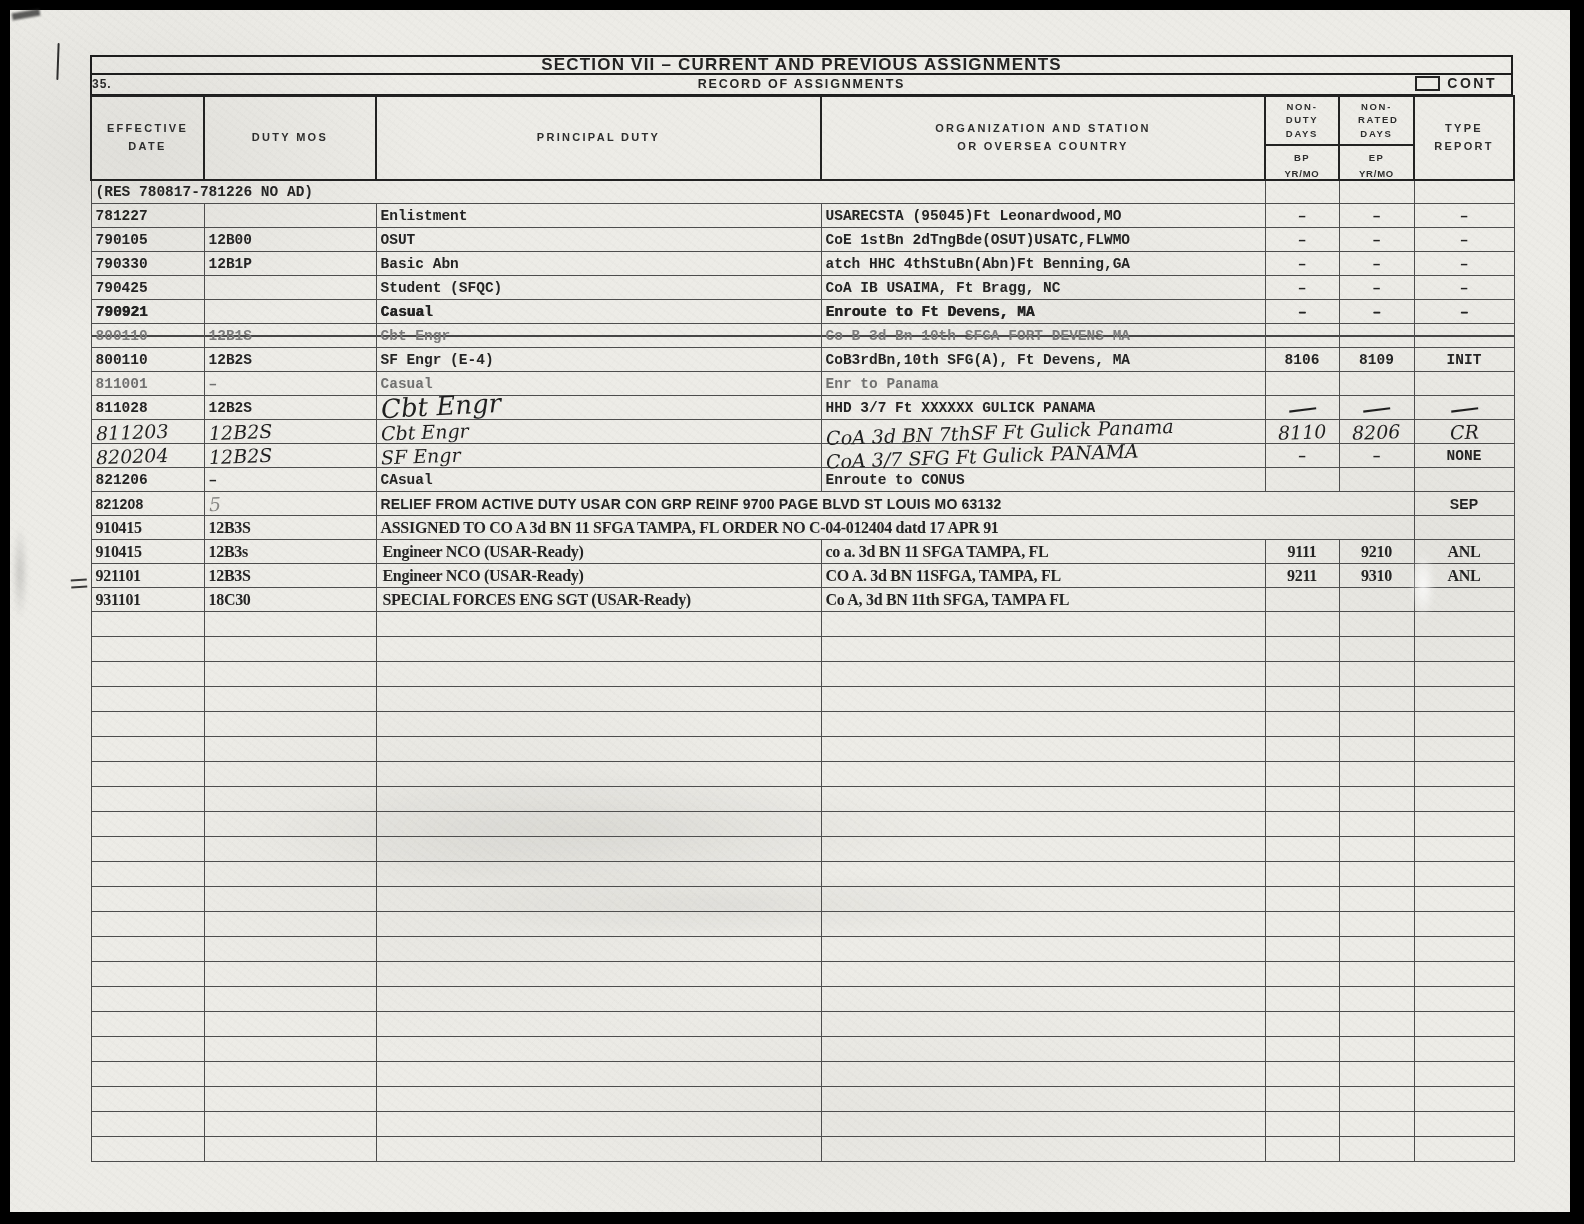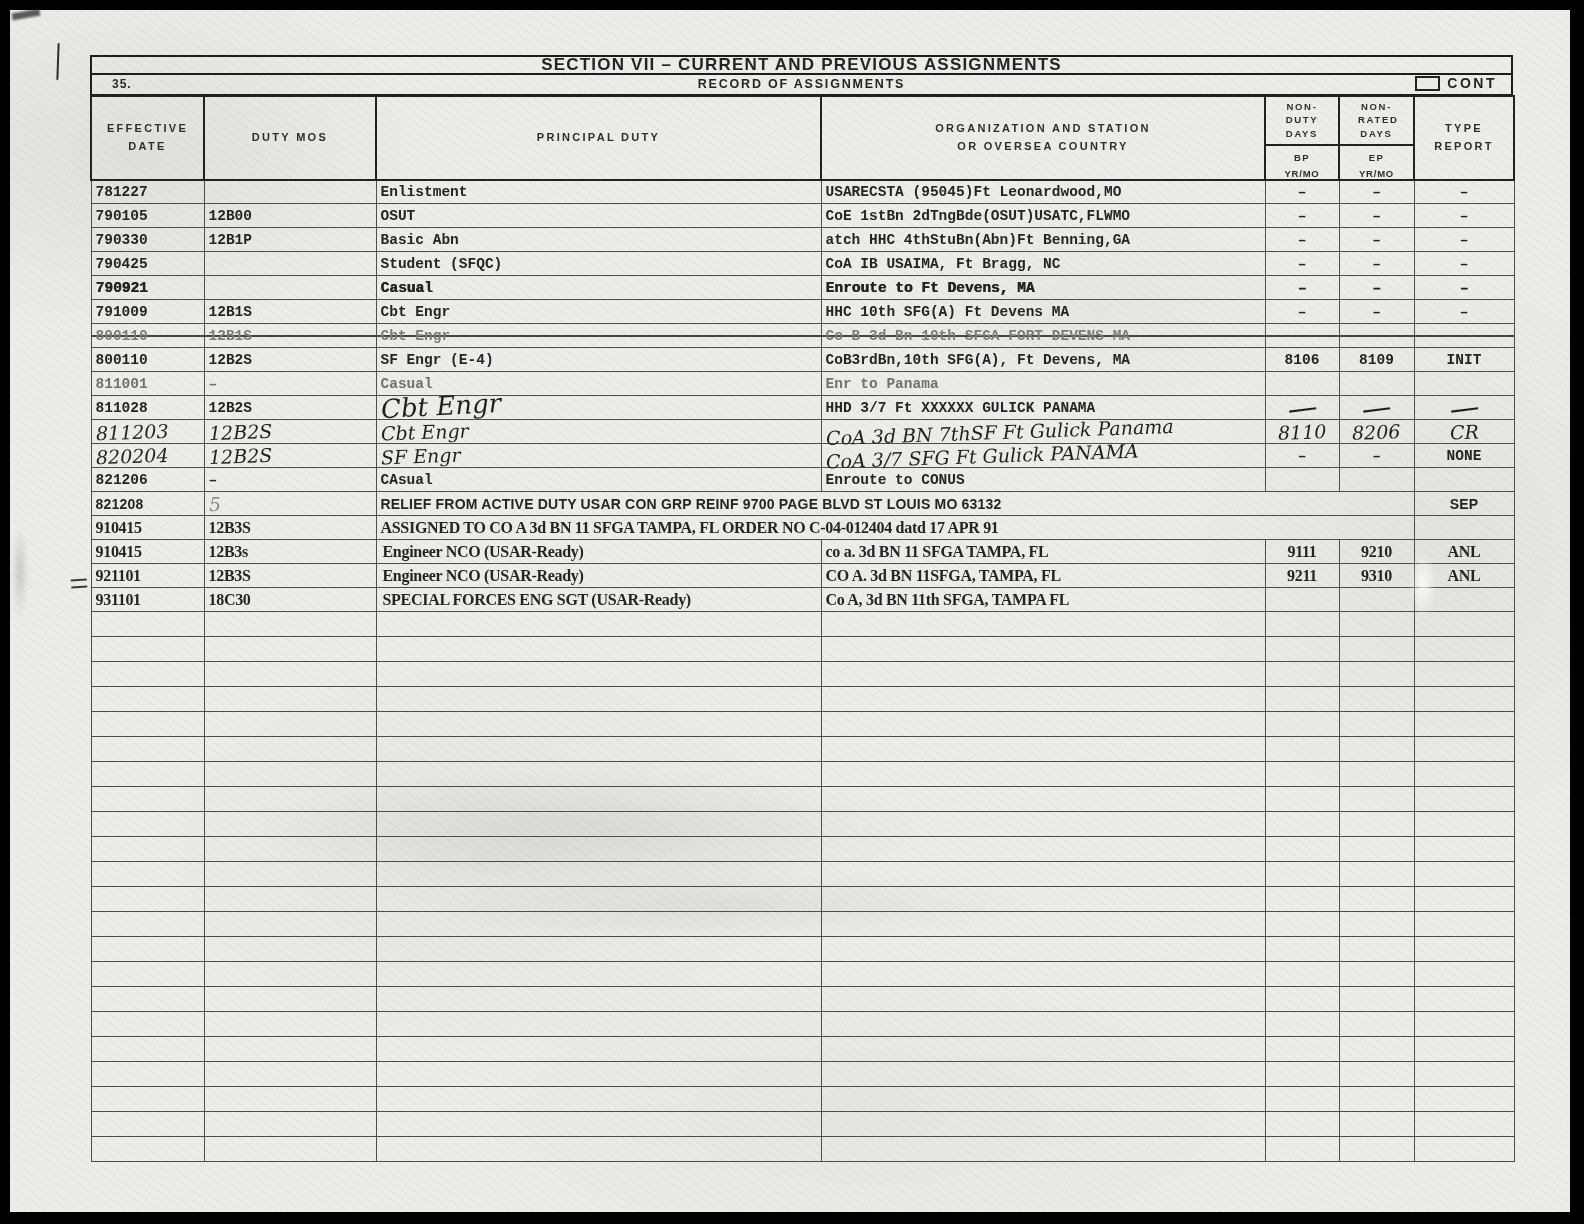--- a/index.html
+++ b/index.html
@@ -23,21 +23,21 @@
   }
   
   .bar{
     position:absolute;left:80px;width:1423px;
     border:2px solid #1d1d1d;box-sizing:border-box;
     display:flex;align-items:center;justify-content:center;
     font-weight:bold;color:#242424;
   }
   .section-bar{top:45px;height:20px;font-size:17px;letter-spacing:1.2px}
   .record-bar{top:63px;height:23px;border-top:none;font-size:12.5px;letter-spacing:1.8px}
-  .item-number{position:absolute;left:20px;top:4px;font-size:12px;letter-spacing:1px;color:#2a2a2a}
+  .item-number{position:absolute;left:0;top:4px;font-size:12px;letter-spacing:1px;color:#2a2a2a}
   .cont{position:absolute;right:14px;top:2px;display:flex;align-items:center;gap:7px}
   .cont-box{width:25px;height:15px;border:2px solid #222;box-sizing:border-box;background:transparent}
   .cont-label{font-size:14px;letter-spacing:2.5px;font-weight:bold;color:#242424}
   
   table.asg{
     position:absolute;left:80px;top:85px;width:1423px;
     border-collapse:collapse;table-layout:fixed;
   }
   table.asg th{
     border:2px solid #222;vertical-align:middle;text-align:center;
@@ -145,20 +145,26 @@
           <div class="days-bot">YR/MO</div>
         </th>
         <th>
             <div class="hpre">TYPE
 REPORT</div>
           </th>
       </tr>
     </thead>
     <tbody>
         <tr>
+          <td class="c-note" colspan="4"><span>(RES 780817-781226 NO AD)</span></td>
+          <td class="c-sm"><span></span></td>
+          <td class="c-sm"><span></span></td>
+          <td class="c-rpt"><span></span></td>
+        </tr>
+        <tr>
           <td class="c-date"><span>781227</span></td>
           <td class="c-mos"><span></span></td>
           <td class="c-duty"><span>Enlistment</span></td>
           <td class="c-org"><span>USARECSTA (95045)Ft Leonardwood,MO</span></td>
           <td class="c-sm"><span>–</span></td>
           <td class="c-sm"><span>–</span></td>
           <td class="c-rpt"><span>–</span></td>
         </tr>
         <tr>
           <td class="c-date"><span>790105</span></td>
@@ -185,29 +191,20 @@
           <td class="c-org"><span>CoA IB USAIMA, Ft Bragg, NC</span></td>
           <td class="c-sm"><span>–</span></td>
           <td class="c-sm"><span>–</span></td>
           <td class="c-rpt"><span>–</span></td>
         </tr>
         <tr class="bold">
           <td class="c-date"><span>790921</span></td>
           <td class="c-mos"><span></span></td>
           <td class="c-duty"><span>Casual</span></td>
           <td class="c-org"><span>Enroute to Ft Devens, MA</span></td>
-          <td class="c-sm"><span>–</span></td>
-          <td class="c-sm"><span>–</span></td>
-          <td class="c-rpt"><span>–</span></td>
-        </tr>
-        <tr>
-          <td class="c-date"><span>791009</span></td>
-          <td class="c-mos"><span>12B1S</span></td>
-          <td class="c-duty"><span>Cbt Engr</span></td>
-          <td class="c-org"><span>HHC 10th SFG(A) Ft Devens MA</span></td>
           <td class="c-sm"><span>–</span></td>
           <td class="c-sm"><span>–</span></td>
           <td class="c-rpt"><span>–</span></td>
         </tr>
         <tr class="struck">
           <td class="c-date"><span>800110</span></td>
           <td class="c-mos"><span>12B1S</span></td>
           <td class="c-duty"><span>Cbt Engr</span></td>
           <td class="c-org"><span>Co B 3d Bn 10th SFGA FORT DEVENS MA</span></td>
           <td class="c-sm"><span></span></td>

